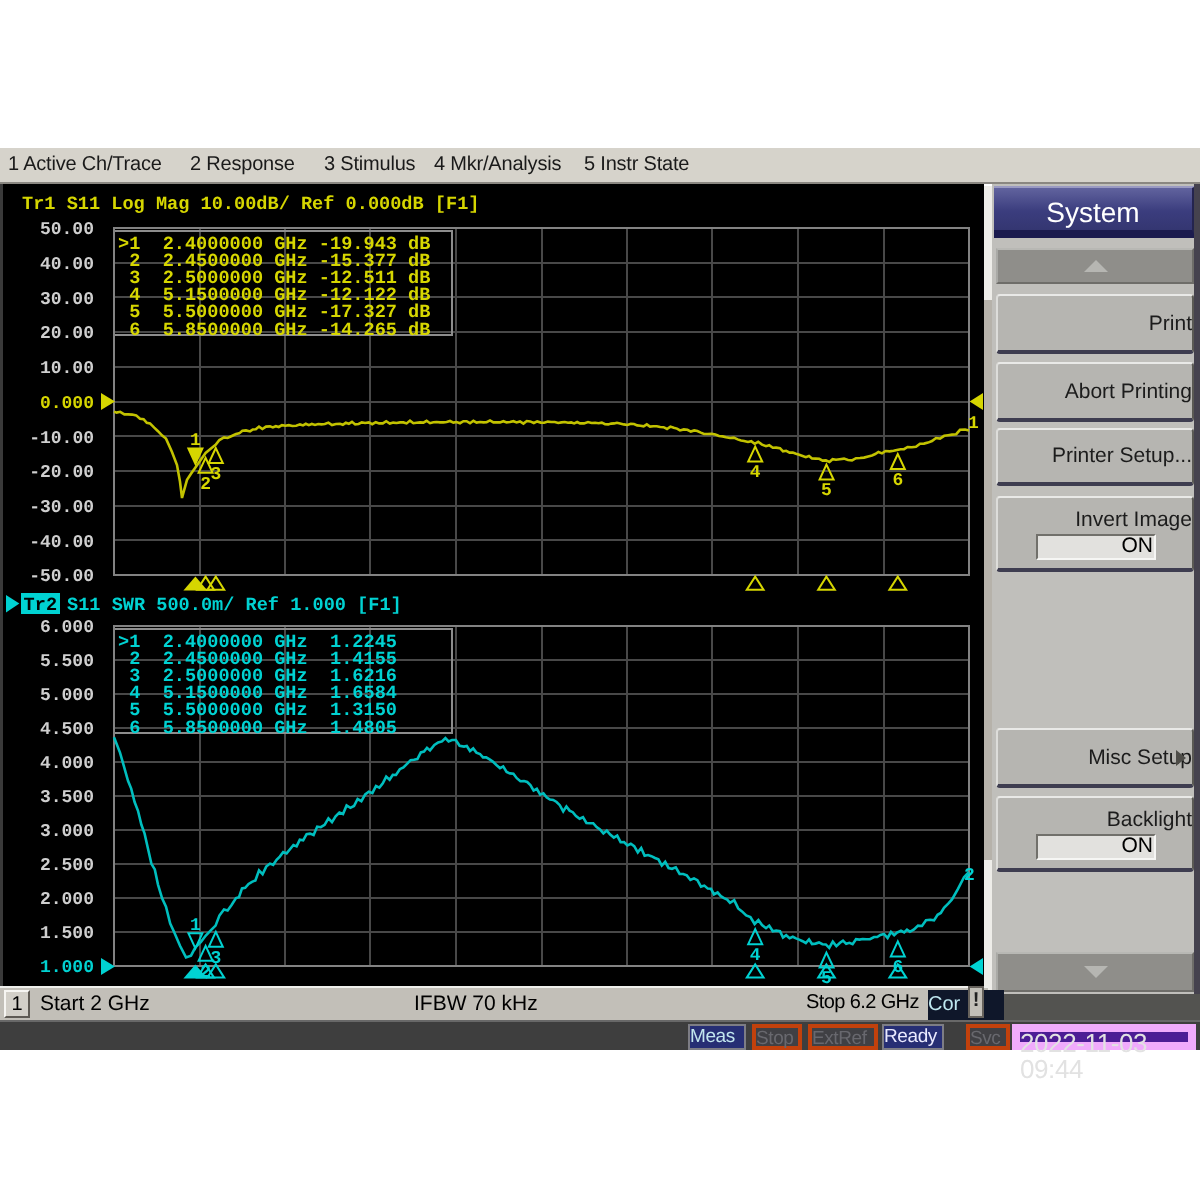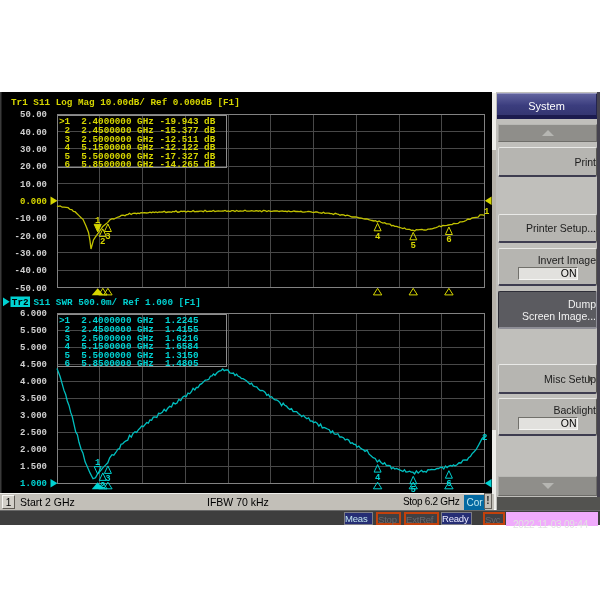--- a/index.html
+++ b/index.html
@@ -2,40 +2,47 @@
 <html><head><meta charset="utf-8"><style>
 *{margin:0;padding:0;box-sizing:border-box}
 html,body{width:600px;height:600px;background:#fff}
 #root{position:relative;width:600px;height:600px;font-family:"Liberation Sans",sans-serif;overflow:hidden;opacity:.999}
 #menubar{position:absolute;left:0;top:74px;width:600px;height:18px;background:#d6d3cb;border-bottom:1px solid #8a8781;font-size:10px;color:#1a1a1a;letter-spacing:-0.1px}
 #menubar span{position:absolute;top:3px}
 #screen{position:absolute;left:0;top:92px;width:492px;height:401px;background:#000;border-left:2px solid #3a3a3a}
 #scroll{position:absolute;left:492px;top:93px;width:5px;height:416px;background:#eeede9}
 #scroll i{position:absolute;left:0;top:57px;width:5px;height:280px;background:#b6b2aa;display:block}
 #panel{position:absolute;left:496px;top:92px;width:104px;height:418px;background:#c0bfbb}
-.syshead{position:absolute;left:1px;top:1px;width:101px;height:26px;background:linear-gradient(#61639e,#3b3d7e 55%,#343671);color:#fff;font-size:11px;text-align:center;line-height:24px;border-bottom:4px solid #1b1b4e;border-top:1px solid #9a9ac2;border-right:2px solid #24244e}
+.syshead{position:absolute;left:1px;top:1px;width:101px;height:26px;background:linear-gradient(#61639e,#3b3d7e 55%,#343671);color:#fff;font-size:14px;text-align:center;line-height:24px;border-bottom:4px solid #1b1b4e;border-top:1px solid #9a9ac2;border-right:2px solid #24244e}
 .arrbtn{position:absolute;left:2px;width:99px;background:#8f8e8a;border:1px solid #6e6d69;border-top-color:#b8b8b4;border-left-color:#aaaaa6}
 .tri{position:absolute;left:50%;top:50%;width:0;height:0;display:block}
 .tri.up{margin:-3px 0 0 -6px;border-left:6px solid transparent;border-right:6px solid transparent;border-bottom:6px solid #b6b6b2}
 .tri.down{margin:-3px 0 0 -6px;border-left:6px solid transparent;border-right:6px solid transparent;border-top:6px solid #b6b6b2}
 .btn{position:absolute;left:2px;width:99px;background:#b6b5b1;color:#1c1c1c;font-size:10.5px;text-align:right;display:flex;flex-direction:column;justify-content:center;border:1px solid #5a5954;border-top:1px solid #e9e9e7;border-left:1px solid #ddddda;border-bottom:2px solid #3e3d50;border-radius:2px;line-height:12px}
 .btn.press{background:#5b5b60;color:#f2f2f2;border:1px solid #2e2e38;border-bottom:2px solid #8e8e96;border-right-color:#8e8e96}
 .btn .on{width:60px;margin:1px auto 0;background:#e2e1de;border:1px solid #71706b;border-bottom-color:#f6f6f4;border-right-color:#f6f6f4;line-height:11px;color:#000}
 .sub{position:absolute;right:3px;top:50%;margin-top:-4px;width:0;height:0;border-top:4px solid transparent;border-bottom:4px solid transparent;border-left:5px solid #4e4d48}
 #chanbar{position:absolute;left:0;top:493px;width:494px;height:17px;background:#c2bfb8;font-size:10.5px;color:#000;border-top:1px solid #efefec}
 #chanbar .num{position:absolute;left:2px;top:1px;width:13px;height:14px;background:#d2cfc8;border:1px solid #5e5a54;border-top-color:#f6f5f2;border-left-color:#f6f5f2;text-align:center;line-height:13px;font-size:10px}
-#cor{position:absolute;left:464px;top:1px;width:21px;height:15px;background:#0369a1;color:#bfe8f0;text-align:center;line-height:15px;font-size:10px}
+#cor{position:absolute;left:464px;top:1px;width:38px;height:15px;background:#0f172a;color:#bfe8f0;line-height:15px;font-size:10px}
 #warn{position:absolute;left:484px;top:493px;width:8px;height:16px;background:#c2bfb8;border:1px solid #66625c;color:#222;font-size:10px;text-align:center;line-height:14px;font-weight:bold}
 #statbar{position:absolute;left:0;top:510px;width:600px;height:15px;background:#3e3e3e;border-top:1px solid #686868;font-size:9.5px;letter-spacing:-0.2px}
 #statbar div{position:absolute;top:1px;height:12.5px;line-height:12.5px;text-align:left}
 .sb-on{background:#262e74;color:#c2e6ee;border:1px solid #7d7d85}
 .sb-off{background:#404044;color:#68686e;border:2px solid #c2410c}
-#dateb{background:#000000;color:#e2e2e2;border:7px solid #f0abfc;font-size:10px}
+#dateb{background:#4c1d95;color:#e2e2e2;border:4px solid #f0abfc;font-size:13px}
 </style></head><body>
 <div id="root">
+<div id="menubar">
+<span style="left:4px">1 Active Ch/Trace</span>
+<span style="left:95px">2 Response</span>
+<span style="left:162px">3 Stimulus</span>
+<span style="left:217px">4 Mkr/Analysis</span>
+<span style="left:292px">5 Instr State</span>
+</div>
 <div id="screen"></div>
 <svg width="492" height="401" viewBox="0 92 492 401" xmlns="http://www.w3.org/2000/svg" style="position:absolute;left:0;top:92px" font-family="Liberation Mono, monospace" font-weight="bold">
       <rect x="0" y="92" width="492" height="401" fill="#000"></rect>
       <rect x="0" y="92" width="1.5" height="401" fill="#3a3a3a"></rect>
       <g stroke="#484848" stroke-width="1" shape-rendering="crispEdges">
         <line x1="99.8" y1="114.0" x2="99.8" y2="287.5"></line>
         <line x1="57.0" y1="131.3" x2="484.5" y2="131.3"></line>
         <line x1="142.5" y1="114.0" x2="142.5" y2="287.5"></line>
         <line x1="57.0" y1="148.7" x2="484.5" y2="148.7"></line>
         <line x1="185.2" y1="114.0" x2="185.2" y2="287.5"></line>
@@ -165,30 +172,29 @@
       <i></i>
     </div>
 <div id="panel">
       <div class="syshead">System</div>
       <div class="arrbtn" style="top:32px;height:18px">
         <i class="tri up"></i>
       </div>
       <div class="btn" style="top:55px;height:30px">
         <div>Print</div>
       </div>
+      <div class="btn" style="top:89px;height:30px">
+        <div>Abort Printing</div>
+      </div>
       <div class="btn" style="top:122px;height:29px">
         <div>Printer Setup...</div>
       </div>
       <div class="btn" style="top:156px;height:38px">
         <div>Invert Image</div>
         <div class="on">ON</div>
-      </div>
-      <div class="btn press" style="top:199px;height:38px">
-        <div>Dump</div>
-        <div>Screen Image...</div>
       </div>
       <div class="btn" style="top:272px;height:30px">
         <div>Misc Setup</div>
         <i class="sub"></i>
       </div>
       <div class="btn" style="top:306px;height:38px">
         <div>Backlight</div>
         <div class="on">ON</div>
       </div>
       <div class="arrbtn" style="top:384px;height:20px">

